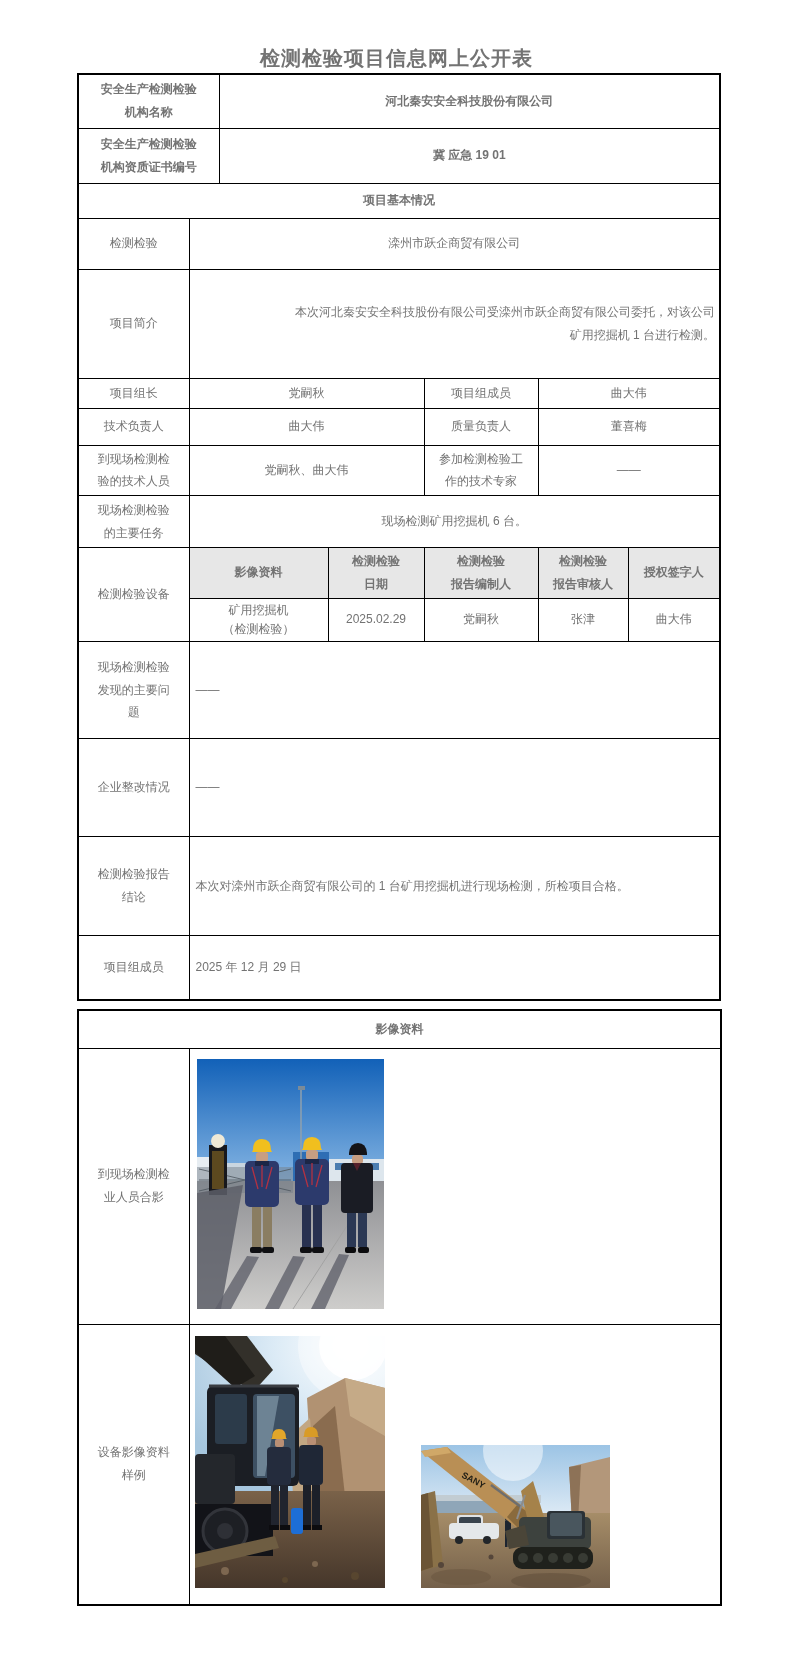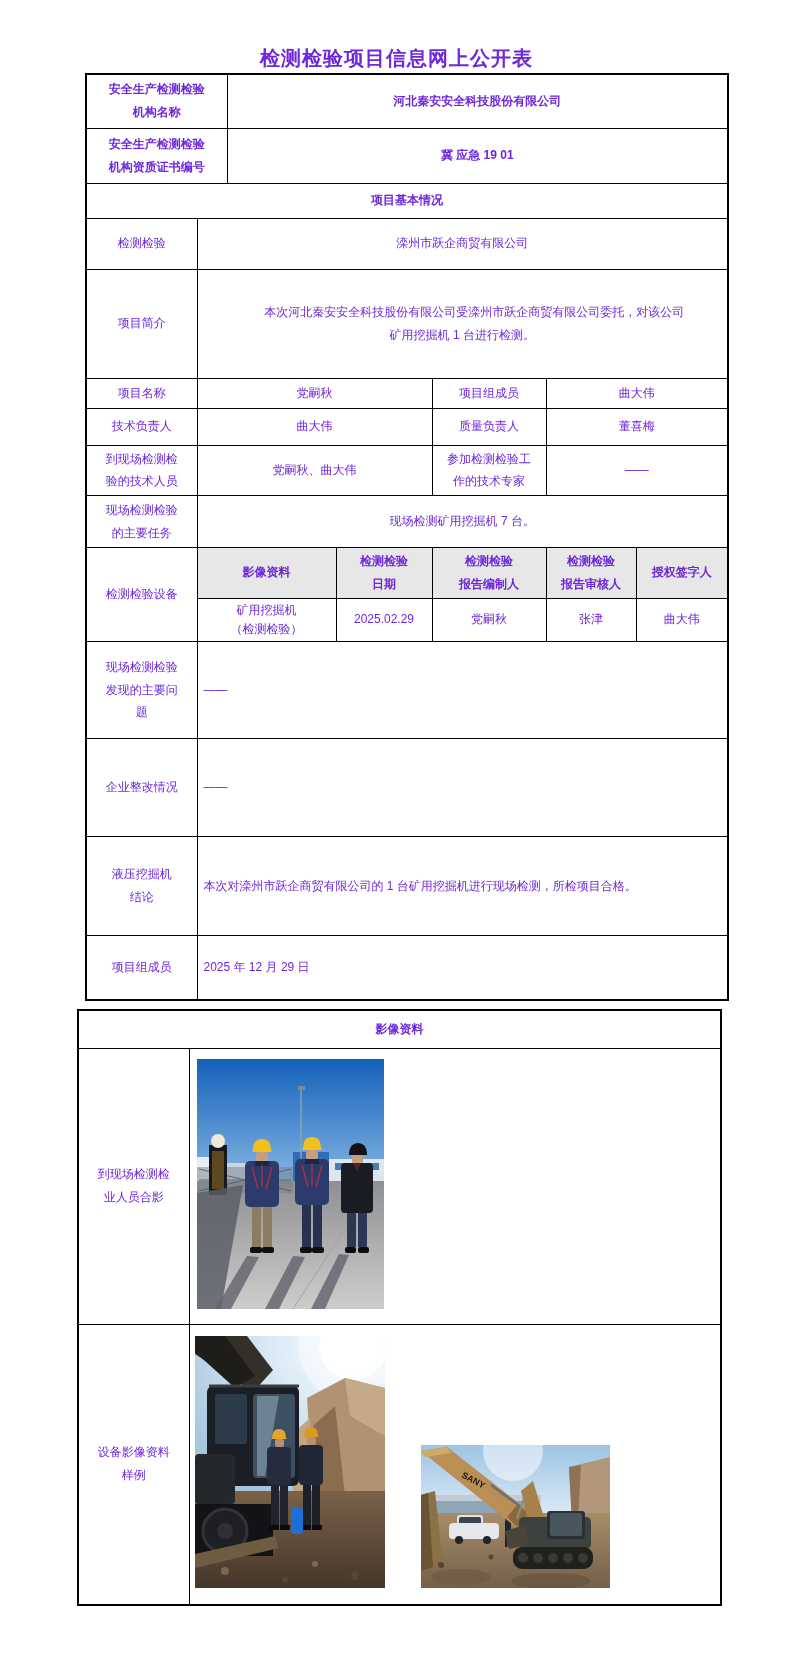--- a/index.html
+++ b/index.html
@@ -1,29 +1,29 @@
 <!DOCTYPE html>
 <html><head>
 <meta charset="utf-8">
 <style>
   html,body{margin:0;padding:0;background:#ffffff;}
   .page{position:relative;width:793px;height:1656px;background:#ffffff;
-        font-family:"Liberation Sans",sans-serif;color:#6d28d9;overflow:hidden;}
+        font-family:"Liberation Sans",sans-serif;color:#737373;overflow:hidden;}
   .doc-title{position:absolute;top:45px;left:0;width:100%;text-align:center;
              font-size:20px;font-weight:bold;letter-spacing:1px;}
   table.doc{border-collapse:collapse;table-layout:fixed;position:absolute;left:77px;
             width:643px;border:2px solid #000;}
-  .t1{top:73px;margin-left:8px;}
+  .t1{top:73px;}
   .t2{top:1009px;border-radius:15px;}
   td{border:1px solid #000;font-size:12px;line-height:1.9;text-align:center;
      vertical-align:middle;padding:2px 3px;overflow:hidden;word-break:break-all;}
   .prewrap{white-space:pre-line;}
   .b{font-weight:bold;}
   .left{text-align:left;padding-left:6px;}
-  .para{text-align:center;padding:18px 4px;}
+  .para{text-align:right;padding:18px 4px;}
   .hdr{background:#e7e7e7;font-weight:bold;}
   .photo-cell{position:relative;padding:0;}
   .photo{position:absolute;overflow:hidden;line-height:0;}
   svg{display:block;}
 </style>
 </head>
 <body>
 
 <div class="page">
 
@@ -56,21 +56,21 @@
       <tr style="height:51px">
         <td>检测检验</td>
         <td colspan="6">滦州市跃企商贸有限公司</td>
       </tr>
       <tr style="height:109px">
         <td>项目简介</td>
         <td colspan="6" class="para prewrap">　　本次河北秦安安全科技股份有限公司受滦州市跃企商贸有限公司委托，对该公司
 矿用挖掘机 1 台进行检测。</td>
       </tr>
       <tr style="height:30px">
-        <td>项目名称</td>
+        <td>项目组长</td>
         <td colspan="3">党嗣秋</td>
         <td>项目组成员</td>
         <td colspan="2">曲大伟</td>
       </tr>
       <tr style="height:37px">
         <td>技术负责人</td>
         <td colspan="3">曲大伟</td>
         <td>质量负责人</td>
         <td colspan="2">董喜梅</td>
       </tr>
@@ -78,21 +78,21 @@
         <td class="prewrap">到现场检测检
 验的技术人员</td>
         <td colspan="3">党嗣秋、曲大伟</td>
         <td class="prewrap">参加检测检验工
 作的技术专家</td>
         <td colspan="2">——</td>
       </tr>
       <tr style="height:52px">
         <td class="prewrap">现场检测检验
 的主要任务</td>
-        <td colspan="6">现场检测矿用挖掘机 7 台。</td>
+        <td colspan="6">现场检测矿用挖掘机 6 台。</td>
       </tr>
       <tr style="height:39px">
         <td rowspan="2">检测检验设备</td>
         <td colspan="2" class="hdr">影像资料</td>
         <td class="hdr prewrap">检测检验
 日期</td>
         <td class="hdr prewrap">检测检验
 报告编制人</td>
         <td class="hdr prewrap">检测检验
 报告审核人</td>
@@ -110,21 +110,21 @@
         <td class="prewrap">现场检测检验
 发现的主要问
 题</td>
         <td colspan="6" class="left">——</td>
       </tr>
       <tr style="height:98px">
         <td>企业整改情况</td>
         <td colspan="6" class="left">——</td>
       </tr>
       <tr style="height:99px">
-        <td class="prewrap">液压挖掘机
+        <td class="prewrap">检测检验报告
 结论</td>
         <td colspan="6" class="left">本次对滦州市跃企商贸有限公司的 1 台矿用挖掘机进行现场检测，所检项目合格。</td>
       </tr>
       <tr style="height:64px">
         <td>项目组成员</td>
         <td colspan="6" class="left">2025 年 12 月 29 日</td>
       </tr>
     </tbody>
   </table>
 

